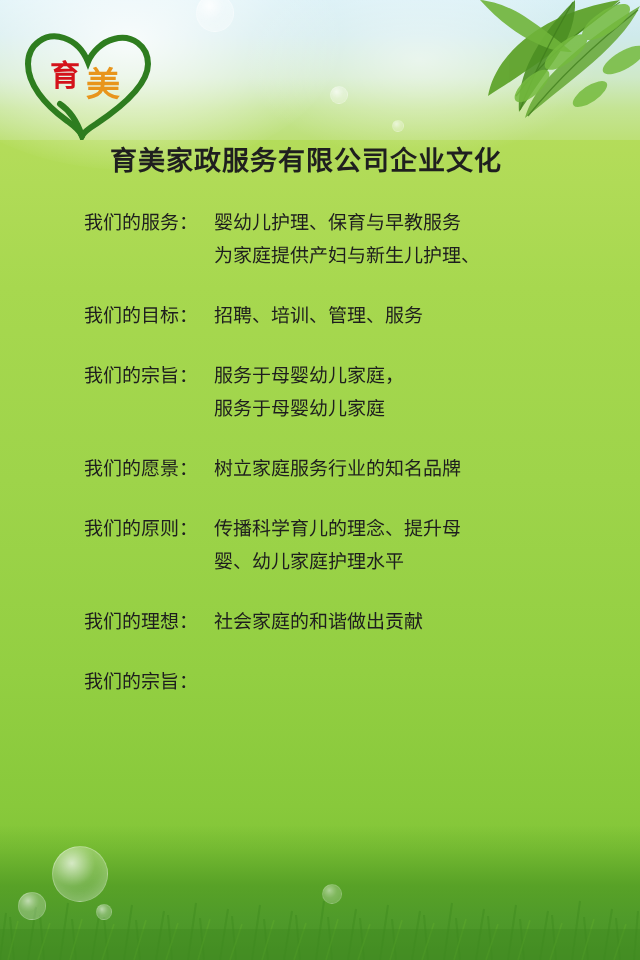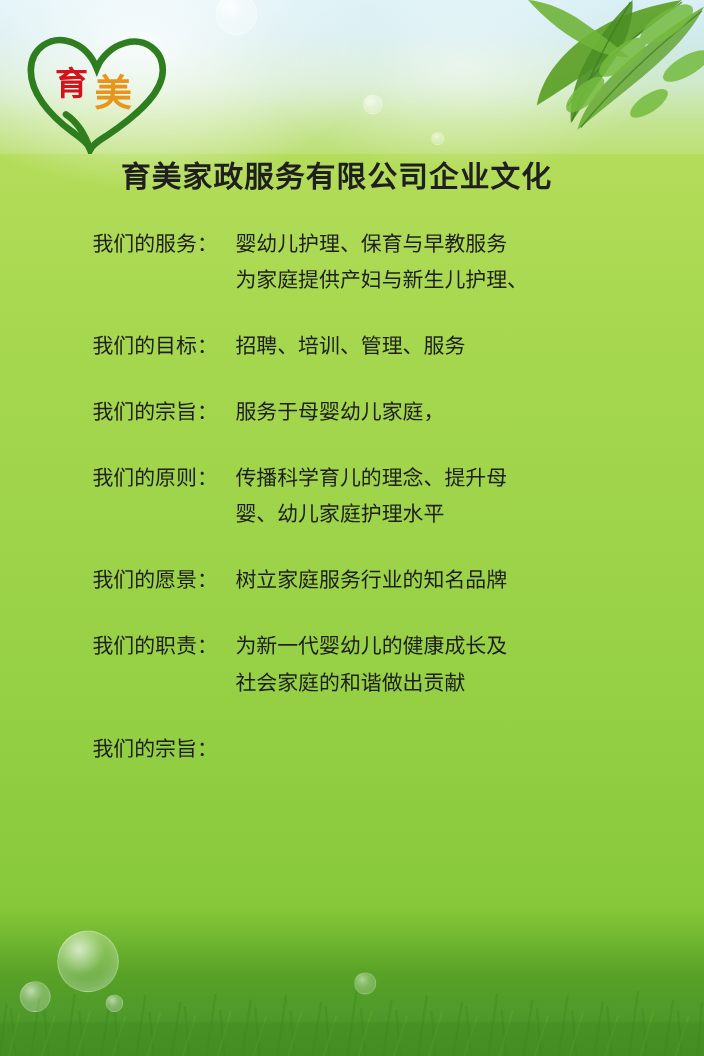--- a/index.html
+++ b/index.html
@@ -206,42 +206,42 @@
         <div class="label">我们的目标：</div>
         <div class="value">
           <span class="ln">招聘、培训、管理、服务</span>
         </div>
       </div>
 
       <div class="row">
         <div class="label">我们的宗旨：</div>
         <div class="value">
           <span class="ln">服务于母婴幼儿家庭，</span>
+          <span class="ln">服务于母婴幼儿家庭</span>
+        </div>
+      </div>
+
+      <div class="row">
+        <div class="label">我们的愿景：</div>
+        <div class="value">
+          <span class="ln">树立家庭服务行业的知名品牌</span>
         </div>
       </div>
 
       <div class="row">
         <div class="label">我们的原则：</div>
         <div class="value">
           <span class="ln">传播科学育儿的理念、提升母</span>
           <span class="ln">婴、幼儿家庭护理水平</span>
         </div>
       </div>
 
       <div class="row">
-        <div class="label">我们的愿景：</div>
-        <div class="value">
-          <span class="ln">树立家庭服务行业的知名品牌</span>
-        </div>
-      </div>
-
-      <div class="row">
-        <div class="label">我们的职责：</div>
-        <div class="value">
-          <span class="ln">为新一代婴幼儿的健康成长及</span>
+        <div class="label">我们的理想：</div>
+        <div class="value">
           <span class="ln">社会家庭的和谐做出贡献</span>
         </div>
       </div>
 
       <div class="row">
         <div class="label">我们的宗旨：</div>
       </div>
 
     </div>
   </div>

